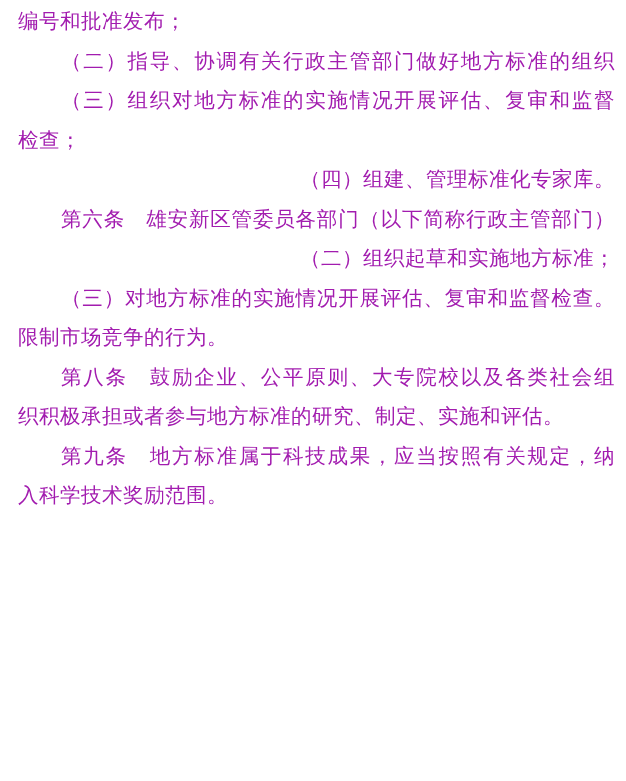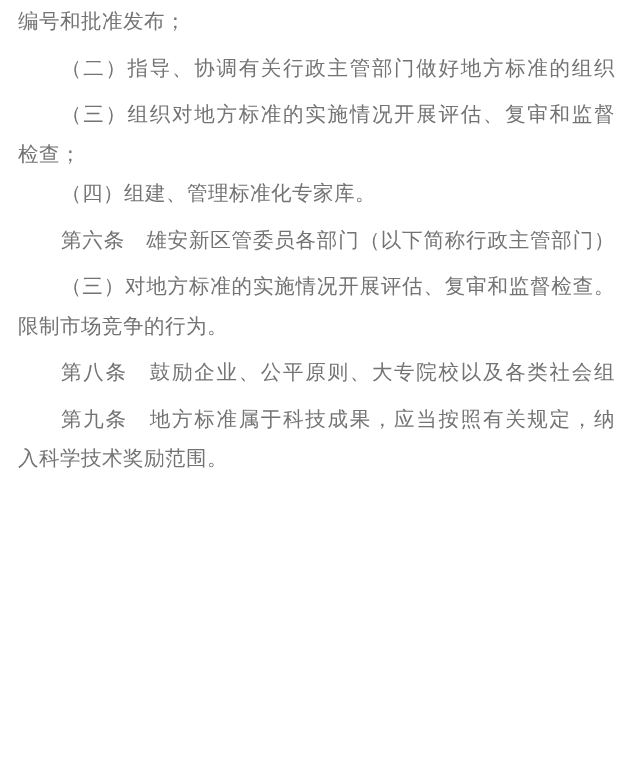--- a/index.html
+++ b/index.html
@@ -14,44 +14,46 @@
   }
   .page {
     box-sizing: border-box;
     width: 626px;
     height: 781px;
     padding: 2px 11px 0 18px;
     background: #ffffff;
     font-family: "Liberation Serif", "DejaVu Serif", serif;
     font-size: 20.5px;
     line-height: 39.5px;
-    color: #737373;
+    color: #a21caf;
   }
   .line {
     text-align: left;
     letter-spacing: 0.5px;
   }
   .line.indent {
     padding-left: 43px;
+    text-align: right;
   }
   .line.just {
     text-align: justify;
     text-align-last: justify;
     text-justify: inter-character;
-    margin-top: 7px;
   }
 </style>
 </head>
 <body>
 
 <div class="page">
   <div class="line">编号和批准发布；</div>
   <div class="line indent just">（二）指导、协调有关行政主管部门做好地方标准的组织</div>
   <div class="line indent just">（三）组织对地方标准的实施情况开展评估、复审和监督</div>
   <div class="line">检查；</div>
   <div class="line indent">（四）组建、管理标准化专家库。</div>
   <div class="line indent just">第六条　雄安新区管委员各部门（以下简称行政主管部门）</div>
+  <div class="line indent">（二）组织起草和实施地方标准；</div>
   <div class="line indent just">（三）对地方标准的实施情况开展评估、复审和监督检查。</div>
   <div class="line">限制市场竞争的行为。</div>
   <div class="line indent just">第八条　鼓励企业、公平原则、大专院校以及各类社会组</div>
+  <div class="line">织积极承担或者参与地方标准的研究、制定、实施和评估。</div>
   <div class="line indent just">第九条　地方标准属于科技成果，应当按照有关规定，纳</div>
   <div class="line">入科学技术奖励范围。</div>
 </div>
 
 </body></html>

